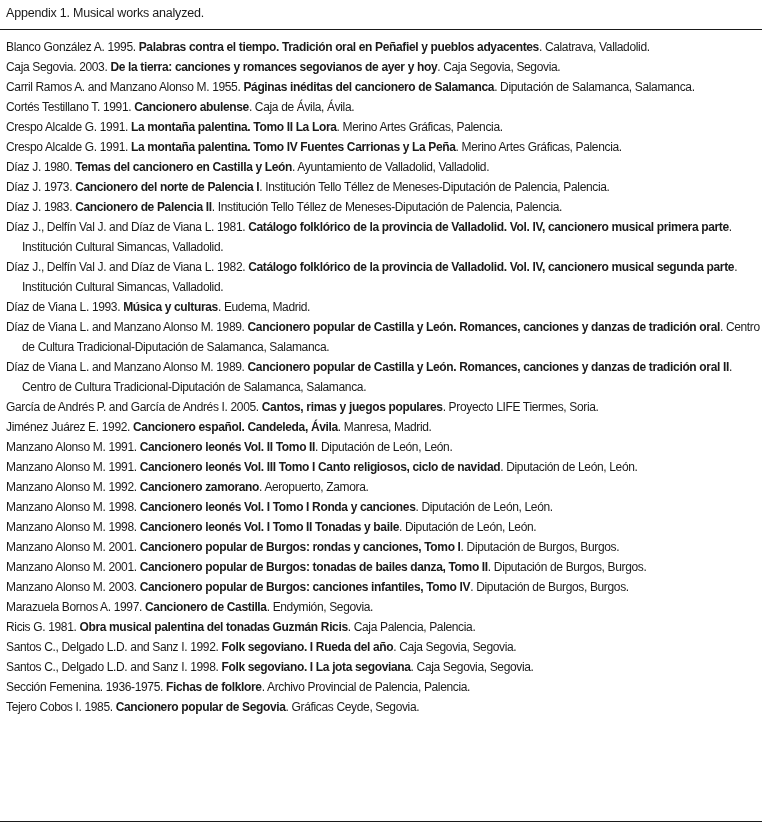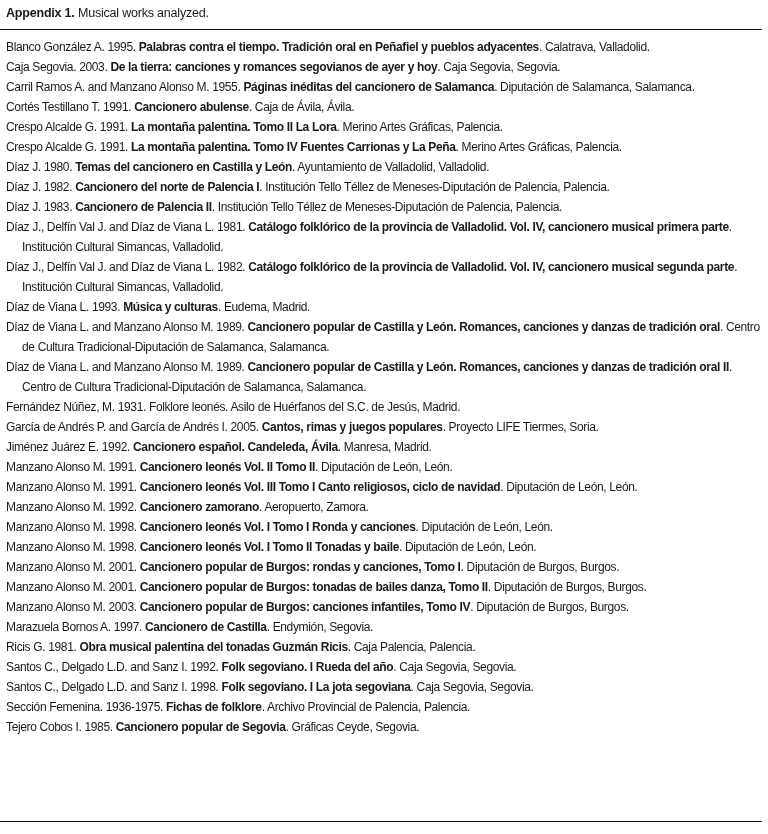--- a/index.html
+++ b/index.html
@@ -5,21 +5,21 @@
     html, body { margin: 0; padding: 0; background: #ffffff; }
     body {
       width: 768px; height: 834px; overflow: hidden; position: relative;
       font-family: "Liberation Sans", "DejaVu Sans", sans-serif;
       color: #1a1a1a;
     }
     .caption {
       position: absolute; left: 6px; top: 4px;
       font-size: 12.5px; line-height: 18px; letter-spacing: -0.2px;
     }
-    .caption b { font-weight: bold; }
+    .caption b { font-weight: normal; }
     .rule-top {
       position: absolute; left: 0; top: 29px; width: 762px; height: 0;
       border-top: 1.5px solid #1a1a1a;
     }
     .rule-bottom {
       position: absolute; left: 0; top: 821px; width: 762px; height: 0;
       border-top: 1.5px solid #1a1a1a;
     }
     .refs {
       position: absolute; left: 6px; top: 37px; width: 758px;
@@ -39,28 +39,27 @@
 <div class="rule-top"></div>
 
 <ul class="refs" id="refs">
     <li><span>Blanco González A. 1995. </span><span class="t">Palabras contra el tiempo. Tradición oral en Peñafiel y pueblos adyacentes</span><span>. Calatrava, Valladolid.</span></li>
     <li><span>Caja Segovia. 2003. </span><span class="t">De la tierra: canciones y romances segovianos de ayer y hoy</span><span>. Caja Segovia, Segovia.</span></li>
     <li><span>Carril Ramos A. and Manzano Alonso M. 1955. </span><span class="t">Páginas inéditas del cancionero de Salamanca</span><span>. Diputación de Salamanca, Salamanca.</span></li>
     <li><span>Cortés Testillano T. 1991. </span><span class="t">Cancionero abulense</span><span>. Caja de Ávila, Ávila.</span></li>
     <li><span>Crespo Alcalde G. 1991. </span><span class="t">La montaña palentina. Tomo II La Lora</span><span>. Merino Artes Gráficas, Palencia.</span></li>
     <li><span>Crespo Alcalde G. 1991. </span><span class="t">La montaña palentina. Tomo IV Fuentes Carrionas y La Peña</span><span>. Merino Artes Gráficas, Palencia.</span></li>
     <li><span>Díaz J. 1980. </span><span class="t">Temas del cancionero en Castilla y León</span><span>. Ayuntamiento de Valladolid, Valladolid.</span></li>
-    <li><span>Díaz J. 1982. </span><span class="t">Cancionero del norte de Palencia I</span><span>. Institución Tello Téllez de Meneses-Diputación de Palencia, Palencia.</span></li>
+    <li><span>Díaz J. 1973. </span><span class="t">Cancionero del norte de Palencia I</span><span>. Institución Tello Téllez de Meneses-Diputación de Palencia, Palencia.</span></li>
     <li><span>Díaz J. 1983. </span><span class="t">Cancionero de Palencia II</span><span>. Institución Tello Téllez de Meneses-Diputación de Palencia, Palencia.</span></li>
     <li><span>Díaz J., Delfín Val J. and Díaz de Viana L. 1981. </span><span class="t">Catálogo folklórico de la provincia de Valladolid. Vol. IV, cancionero musical primera parte</span><span>. Institución Cultural Simancas, Valladolid.</span></li>
     <li><span>Díaz J., Delfín Val J. and Díaz de Viana L. 1982. </span><span class="t">Catálogo folklórico de la provincia de Valladolid. Vol. IV, cancionero musical segunda parte</span><span>. Institución Cultural Simancas, Valladolid.</span></li>
     <li><span>Díaz de Viana L. 1993. </span><span class="t">Música y culturas</span><span>. Eudema, Madrid.</span></li>
     <li><span>Díaz de Viana L. and Manzano Alonso M. 1989. </span><span class="t">Cancionero popular de Castilla y León. Romances, canciones y danzas de tradición oral</span><span>. Centro de Cultura Tradicional-Diputación de Salamanca, Salamanca.</span></li>
     <li><span>Díaz de Viana L. and Manzano Alonso M. 1989. </span><span class="t">Cancionero popular de Castilla y León. Romances, canciones y danzas de tradición oral II</span><span>. Centro de Cultura Tradicional-Diputación de Salamanca, Salamanca.</span></li>
-    <li><span>Fernández Núñez, M. 1931. Folklore leonés. Asilo de Huérfanos del S.C. de Jesús, Madrid.</span><span class="t"></span><span></span></li>
     <li><span>García de Andrés P. and García de Andrés I. 2005. </span><span class="t">Cantos, rimas y juegos populares</span><span>. Proyecto LIFE Tiermes, Soria.</span></li>
     <li><span>Jiménez Juárez E. 1992. </span><span class="t">Cancionero español. Candeleda, Ávila</span><span>. Manresa, Madrid.</span></li>
     <li><span>Manzano Alonso M. 1991. </span><span class="t">Cancionero leonés Vol. II Tomo II</span><span>. Diputación de León, León.</span></li>
     <li><span>Manzano Alonso M. 1991. </span><span class="t">Cancionero leonés Vol. III Tomo I Canto religiosos, ciclo de navidad</span><span>. Diputación de León, León.</span></li>
     <li><span>Manzano Alonso M. 1992. </span><span class="t">Cancionero zamorano</span><span>. Aeropuerto, Zamora.</span></li>
     <li><span>Manzano Alonso M. 1998. </span><span class="t">Cancionero leonés Vol. I Tomo I Ronda y canciones</span><span>. Diputación de León, León.</span></li>
     <li><span>Manzano Alonso M. 1998. </span><span class="t">Cancionero leonés Vol. I Tomo II Tonadas y baile</span><span>. Diputación de León, León.</span></li>
     <li><span>Manzano Alonso M. 2001. </span><span class="t">Cancionero popular de Burgos: rondas y canciones, Tomo I</span><span>. Diputación de Burgos, Burgos.</span></li>
     <li><span>Manzano Alonso M. 2001. </span><span class="t">Cancionero popular de Burgos: tonadas de bailes danza, Tomo II</span><span>. Diputación de Burgos, Burgos.</span></li>
     <li><span>Manzano Alonso M. 2003. </span><span class="t">Cancionero popular de Burgos: canciones infantiles, Tomo IV</span><span>. Diputación de Burgos, Burgos.</span></li>

